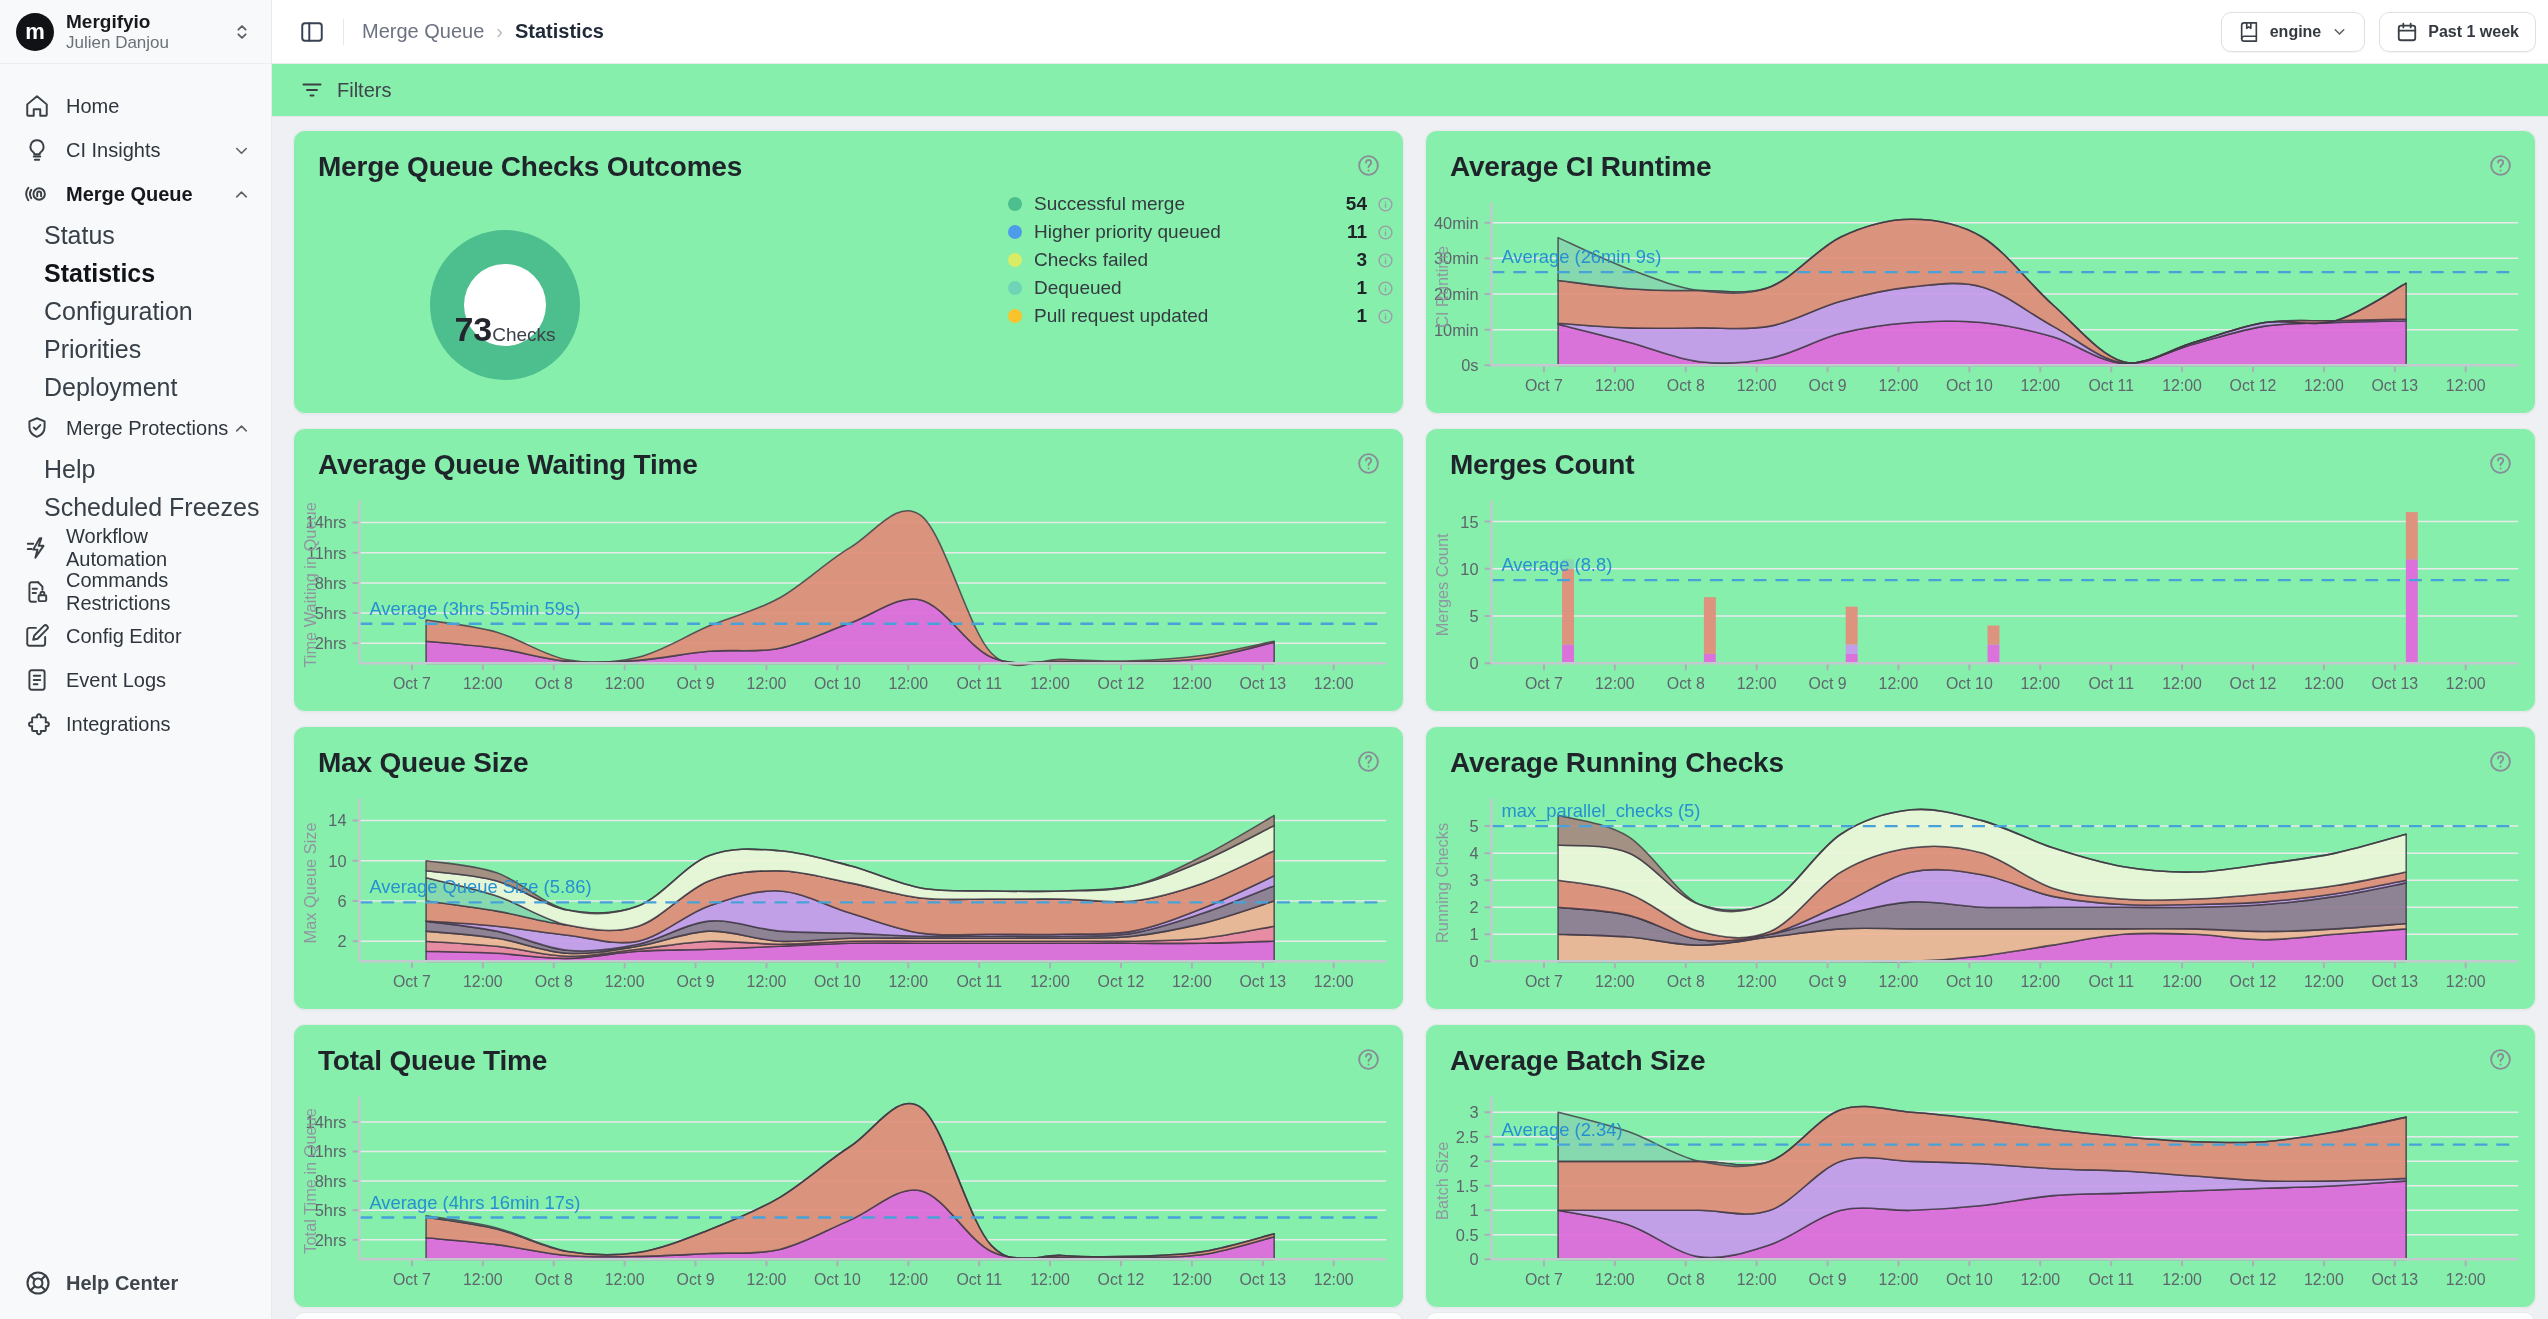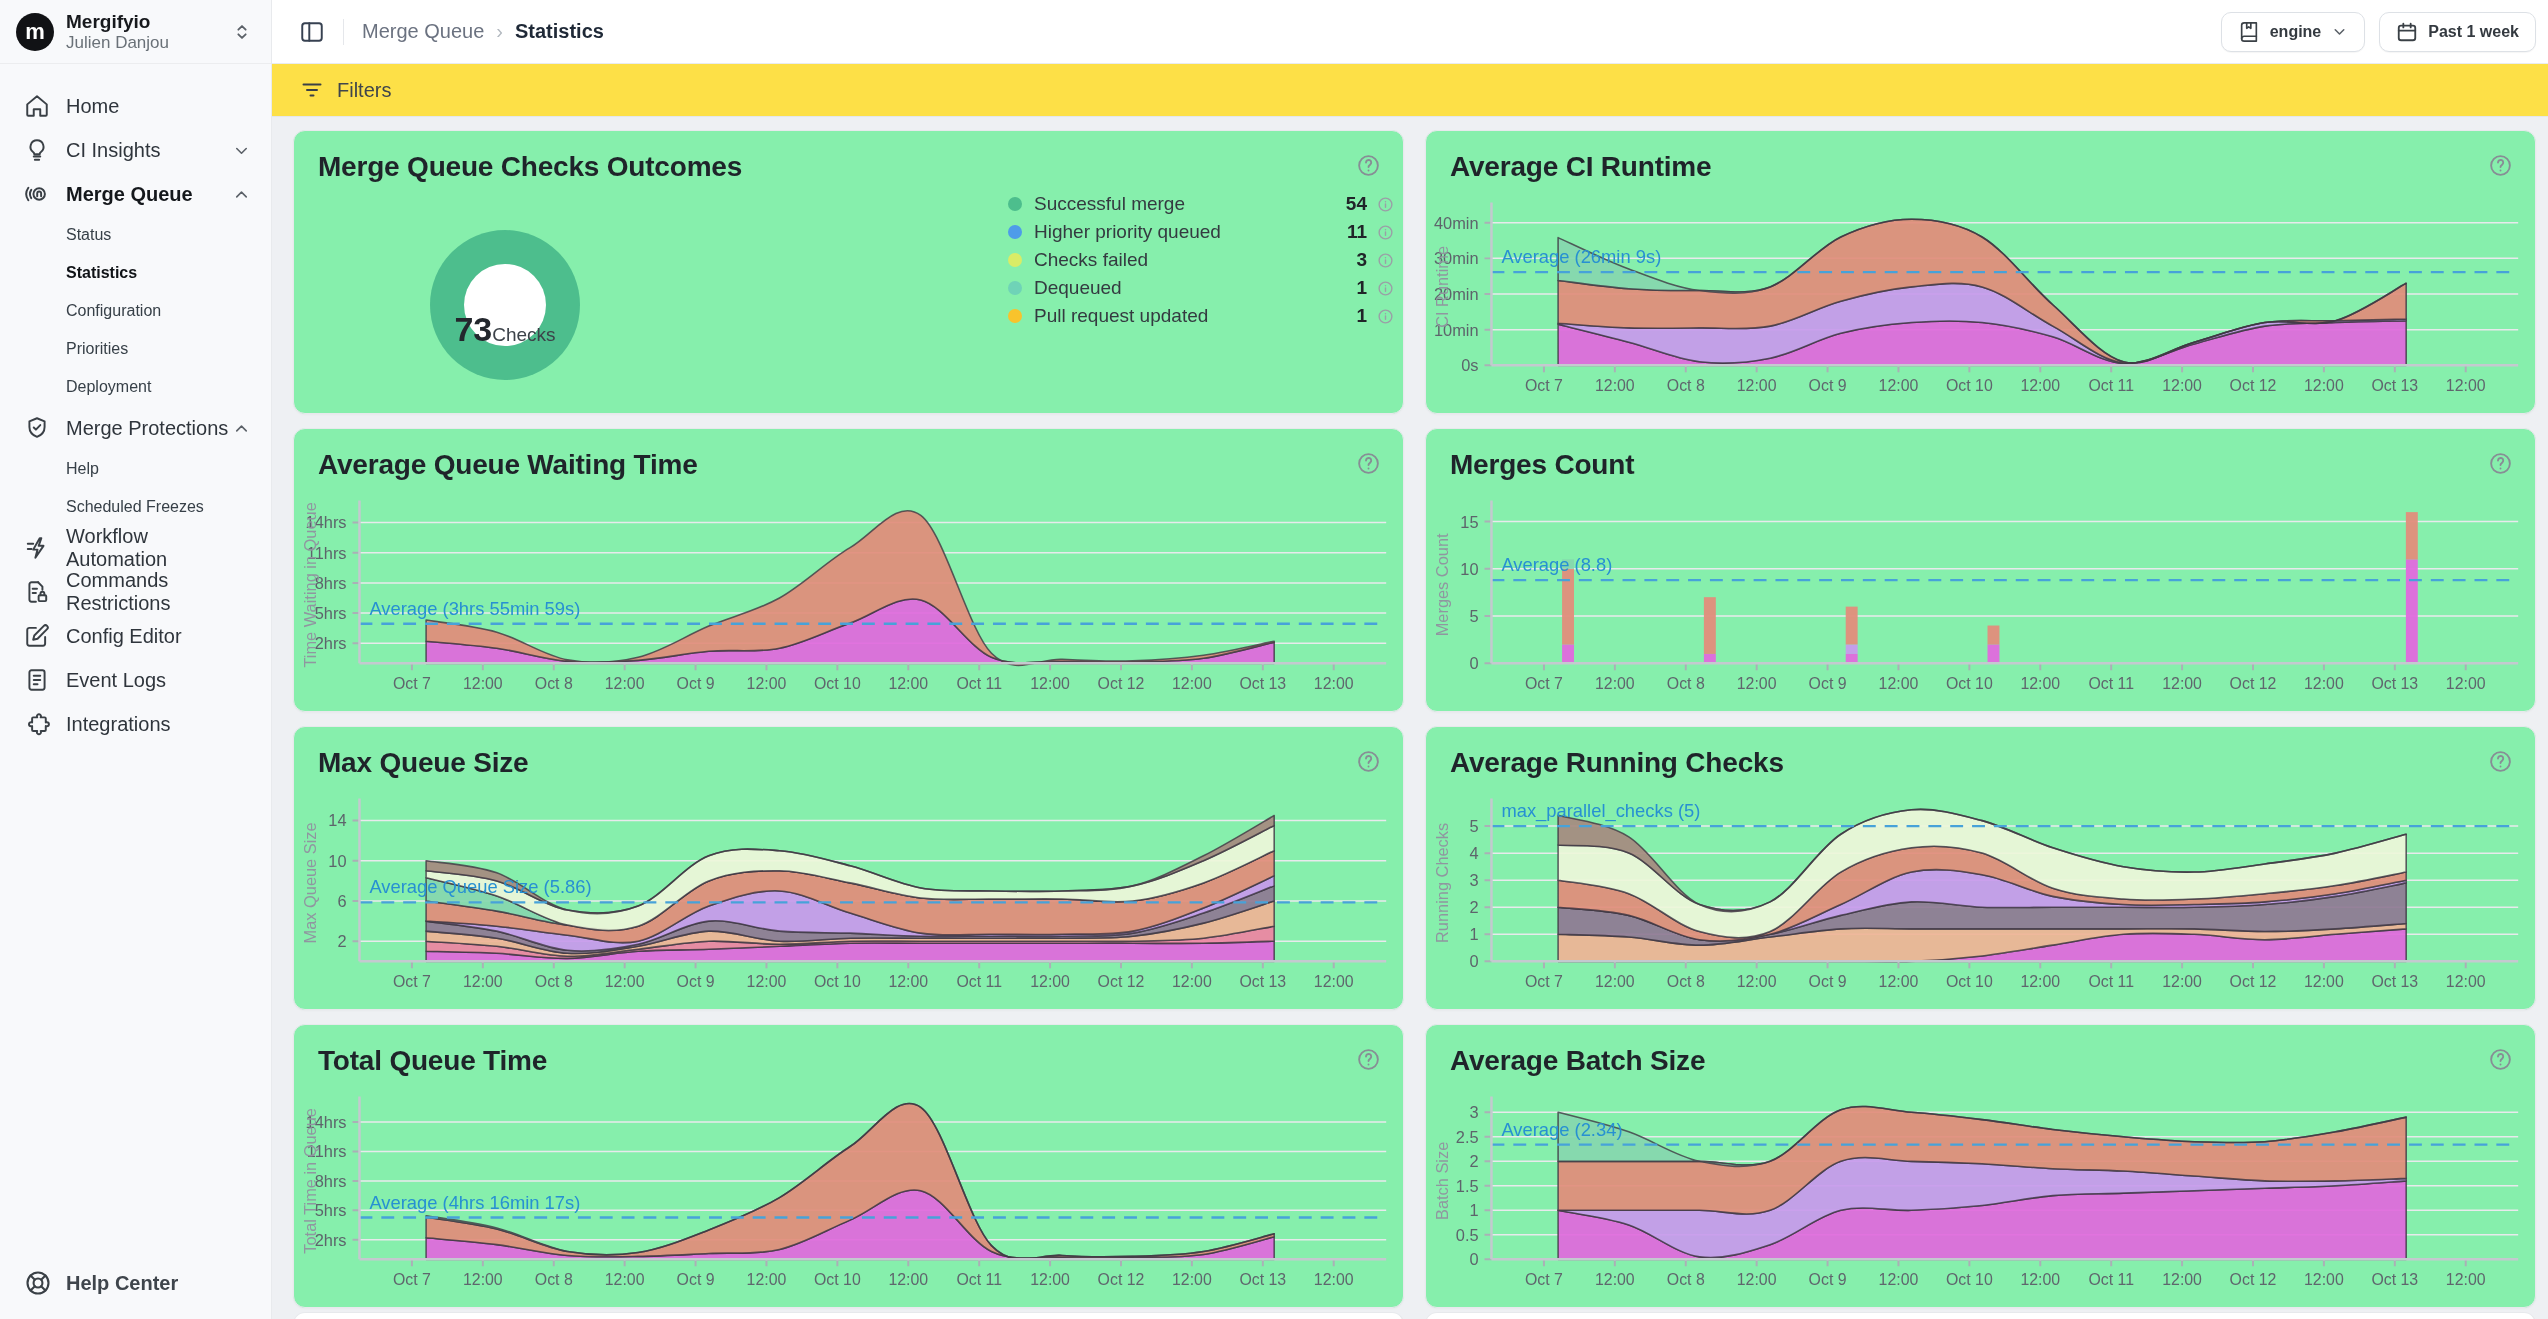--- a/index.html
+++ b/index.html
@@ -10,38 +10,38 @@
   aside { position:relative; width:272px; height:100%; background:#f8f9fb; border-right:1px solid #e8eaed; flex:0 0 272px; }
   .sb-header { height:64px; display:flex; align-items:center; padding:0 18px 0 16px; border-bottom:1px solid #ecedef; cursor:pointer; }
   .logo { width:38px; height:38px; border-radius:50%; background:#111215; color:#fff; display:flex; align-items:center; justify-content:center; font-weight:700; font-size:22px; flex:0 0 38px; }
   .sb-names { flex:1; margin-left:12px; line-height:1.15; }
   .sb-org { font-size:19px; font-weight:700; color:#17191d; }
   .sb-user { font-size:17px; color:#6a7178; }
   nav { padding-top:20px; }
   .nav-item { height:44px; display:flex; align-items:center; padding:0 20px 0 24px; font-size:20px; color:#2f353c; cursor:pointer; }
   .nav-item .lbl { flex:1; margin-left:16px; }
   .nav-item.bold .lbl { font-weight:700; color:#15181c; }
-  .nav-sub { height:38px; display:flex; align-items:center; padding-left:66px; font-size:16px; color:#374048; cursor:pointer; }
+  .nav-sub { height:38px; display:flex; align-items:center; padding-left:44px; font-size:25px; color:#374048; cursor:pointer; }
   .nav-sub.active { font-weight:700; color:#101317; }
   .sb-footer { position:absolute; left:24px; bottom:22px; display:flex; align-items:center; font-size:20px; font-weight:600; color:#3f454c; cursor:pointer; }
   .sb-footer .lbl { margin-left:14px; }
   .ic { display:inline-flex; align-items:center; justify-content:center; color:#3a4046; }
   .ic svg { display:block; }
   .chev { color:#5b6168; }
 
   
   main { flex:1; display:flex; flex-direction:column; height:100%; }
   .topbar { height:64px; background:#fff; border-bottom:1px solid #e9ecef; display:flex; align-items:center; padding:0 12px 0 27px; flex:0 0 64px; }
   .tb-divider { width:1px; height:26px; background:#e5e7eb; margin:0 18px; }
   .crumb-a { font-size:20px; color:#6b7280; cursor:pointer; }
   .crumb-sep { font-size:20px; color:#b3b9c0; margin:0 12px; }
   .crumb-b { font-size:20px; color:#1f2937; font-weight:700; }
   .tb-right { margin-left:auto; display:flex; align-items:center; gap:14px; }
   .btn { height:40px; display:flex; align-items:center; gap:10px; background:#fff; border:1px solid #dde1e6; border-radius:10px; padding:0 16px; font-size:16px; font-weight:600; color:#343a40; cursor:pointer; box-shadow:0 1px 1px rgba(20,24,28,.04); }
-  .filters-row { height:53px; background:#fde047; border-bottom:1px solid #e4e7ea; display:flex; align-items:center; padding-left:28px; gap:13px; font-size:20px; font-weight:500; color:#3f454c; flex:0 0 53px; }
+  .filters-row { height:53px; background:#86efac; border-bottom:1px solid #e4e7ea; display:flex; align-items:center; padding-left:28px; gap:13px; font-size:20px; font-weight:500; color:#3f454c; flex:0 0 53px; }
   .content { position:relative; flex:1; background:#eef0f3; padding:13px 12px 0 21px; overflow:hidden; }
   .grid { display:grid; grid-template-columns:1111px 1111px; grid-auto-rows:284px; column-gap:21px; row-gap:14px; }
   .card { position:relative; background:#86efac; border:1px solid #e7e9ec; border-radius:12px; box-shadow:0 1px 2px rgba(20,24,28,.03); overflow:hidden; }
   .card h2 { position:absolute; left:24px; top:20px; font-size:28px; font-weight:700; color:#1f242a; letter-spacing:-.2px; }
   .help { position:absolute; right:22px; top:22px; color:#878e95; cursor:pointer; }
   .chart { position:absolute; inset:0; }
   .sliver { position:absolute; top:1195px; width:1111px; height:12px; background:#fff; border:1px solid #e7e9ec; border-radius:12px 12px 0 0; }
   .sliver.right { left:1153px; } .sliver.left { left:21px; }
 
   

